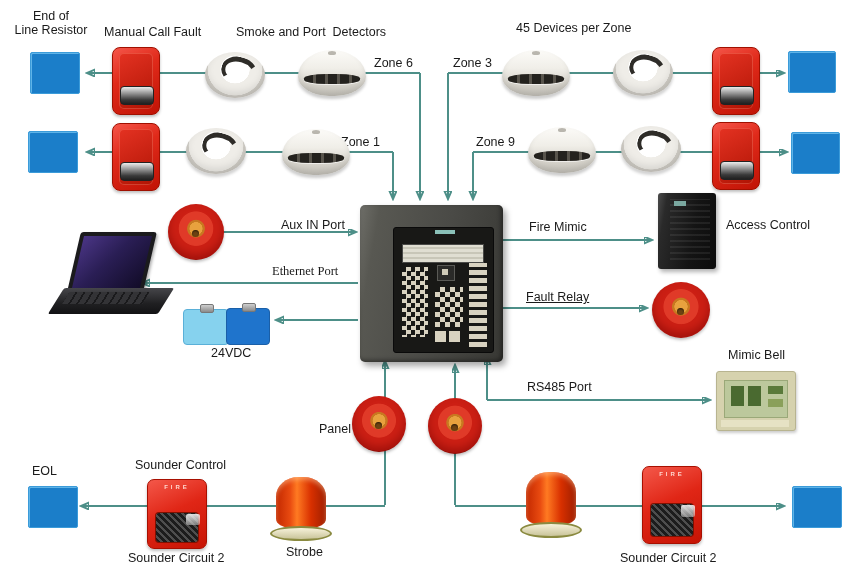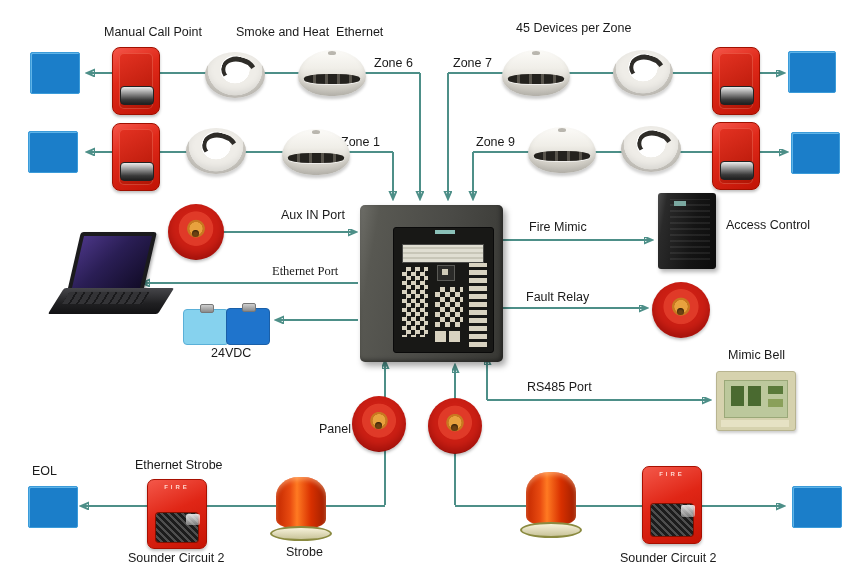--- a/index.html
+++ b/index.html
@@ -162,26 +162,28 @@
     <path d="M502,240 H651" marker-end="url(#arr)"></path>
     <path d="M502,308 H646" marker-end="url(#arr)"></path>
     <path d="M487,400 V358" marker-end="url(#arr)"></path>
     <path d="M487,400 H709" marker-end="url(#arr)"></path>
     <path d="M385,505 V362" marker-end="url(#arr)"></path>
     <path d="M455,505 V366" marker-end="url(#arr)"></path>
     <path d="M385,506 H82" marker-end="url(#arr)"></path>
     <path d="M455,506 H783" marker-end="url(#arr)"></path>
   </svg>
 
-  <div class="lbl" style="left:104px;top:25px;">Manual Call Point</div>
-  <div class="lbl" style="left:236px;top:25px;">Smoke and Heat  Ethernet</div>
+  <div class="lbl" style="left:4px;top:9px;width:94px;text-align:center;">End of
+Line Resistor</div>
+  <div class="lbl" style="left:104px;top:25px;">Manual Call Fault</div>
+  <div class="lbl" style="left:236px;top:25px;">Smoke and Port  Detectors</div>
   <div class="lbl" style="left:516px;top:21px;">45 Devices per Zone</div>
 
   <div class="lbl" style="left:374px;top:56px;">Zone 6</div>
-  <div class="lbl" style="left:453px;top:56px;">Zone 7</div>
+  <div class="lbl" style="left:453px;top:56px;">Zone 3</div>
   <div class="lbl" style="left:341px;top:135px;">Zone 1</div>
   <div class="lbl" style="left:476px;top:135px;">Zone 9</div>
 
   <div class="dev blue-box" style="left:30px;top:52px;width:48px;height:40px;"></div>
   <div class="dev mcp" style="left:112px;top:47px;width:46px;height:66px;">
       <span class="inner"></span>
       <span class="element"></span>
     </div>
   <div class="dev heat" style="left:205px;top:52px;width:60px;height:46px;"></div>
   <div class="dev smoke" style="left:298px;top:50px;width:68px;height:46px;">
@@ -232,47 +234,47 @@
   <div class="dev laptop" style="left:44px;top:232px;width:116px;height:90px;">
     <span class="screen"></span>
     <span class="base"></span>
   </div>
   <div class="dev bell" style="left:168px;top:204px;width:56px;height:56px;"></div>
   <div class="dev batt-a" style="left:183px;top:309px;width:44px;height:34px;"></div>
   <div class="dev batt-b" style="left:226px;top:308px;width:42px;height:35px;"></div>
   <div class="dev term" style="left:200px;top:304px;width:12px;height:7px;"></div>
   <div class="dev term" style="left:242px;top:303px;width:12px;height:7px;"></div>
 
-  <div class="lbl" style="left:281px;top:208px;">Aux IN Port</div>
+  <div class="lbl" style="left:281px;top:218px;">Aux IN Port</div>
   <div class="lbl" style="left:272px;top:264px;font-family:Liberation Serif, serif;">Ethernet Port</div>
   <div class="lbl" style="left:211px;top:346px;">24VDC</div>
 
   <div class="lbl" style="left:529px;top:220px;">Fire Mimic</div>
-  <div class="lbl" style="left:526px;top:290px;">Fault Relay</div>
+  <div class="lbl" style="left:526px;top:290px;text-decoration:underline;">Fault Relay</div>
   <div class="lbl" style="left:527px;top:380px;">RS485 Port</div>
 
   <div class="dev tower" style="left:658px;top:193px;width:58px;height:76px;"></div>
   <div class="lbl" style="left:726px;top:218px;">Access Control</div>
 
   <div class="dev bell" style="left:652px;top:282px;width:58px;height:56px;"></div>
 
   <div class="lbl" style="left:728px;top:348px;">Mimic Bell</div>
   <div class="dev mimic" style="left:716px;top:371px;width:78px;height:58px;">
     <span class="mscreen"></span>
     <span class="mstrip"></span>
   </div>
 
   <div class="lbl" style="left:319px;top:422px;">Panel</div>
   <div class="dev bell" style="left:352px;top:396px;width:54px;height:56px;"></div>
   <div class="dev bell" style="left:428px;top:398px;width:54px;height:56px;"></div>
 
   <div class="lbl" style="left:32px;top:464px;">EOL</div>
   <div class="dev blue-box" style="left:28px;top:486px;width:48px;height:40px;"></div>
 
-  <div class="lbl" style="left:135px;top:458px;">Ethernet Strobe</div>
+  <div class="lbl" style="left:135px;top:458px;">Sounder Control</div>
   <div class="dev sounder" style="left:147px;top:479px;width:58px;height:68px;">
     <span class="fire">FIRE</span>
     <span class="grill"></span>
     <span class="lens"></span>
   </div>
   <div class="lbl" style="left:128px;top:551px;">Sounder Circuit 2</div>
 
   <div class="dev beacon" style="left:270px;top:477px;width:62px;height:64px;">
     <span class="dome"></span>
     <span class="base"></span>

